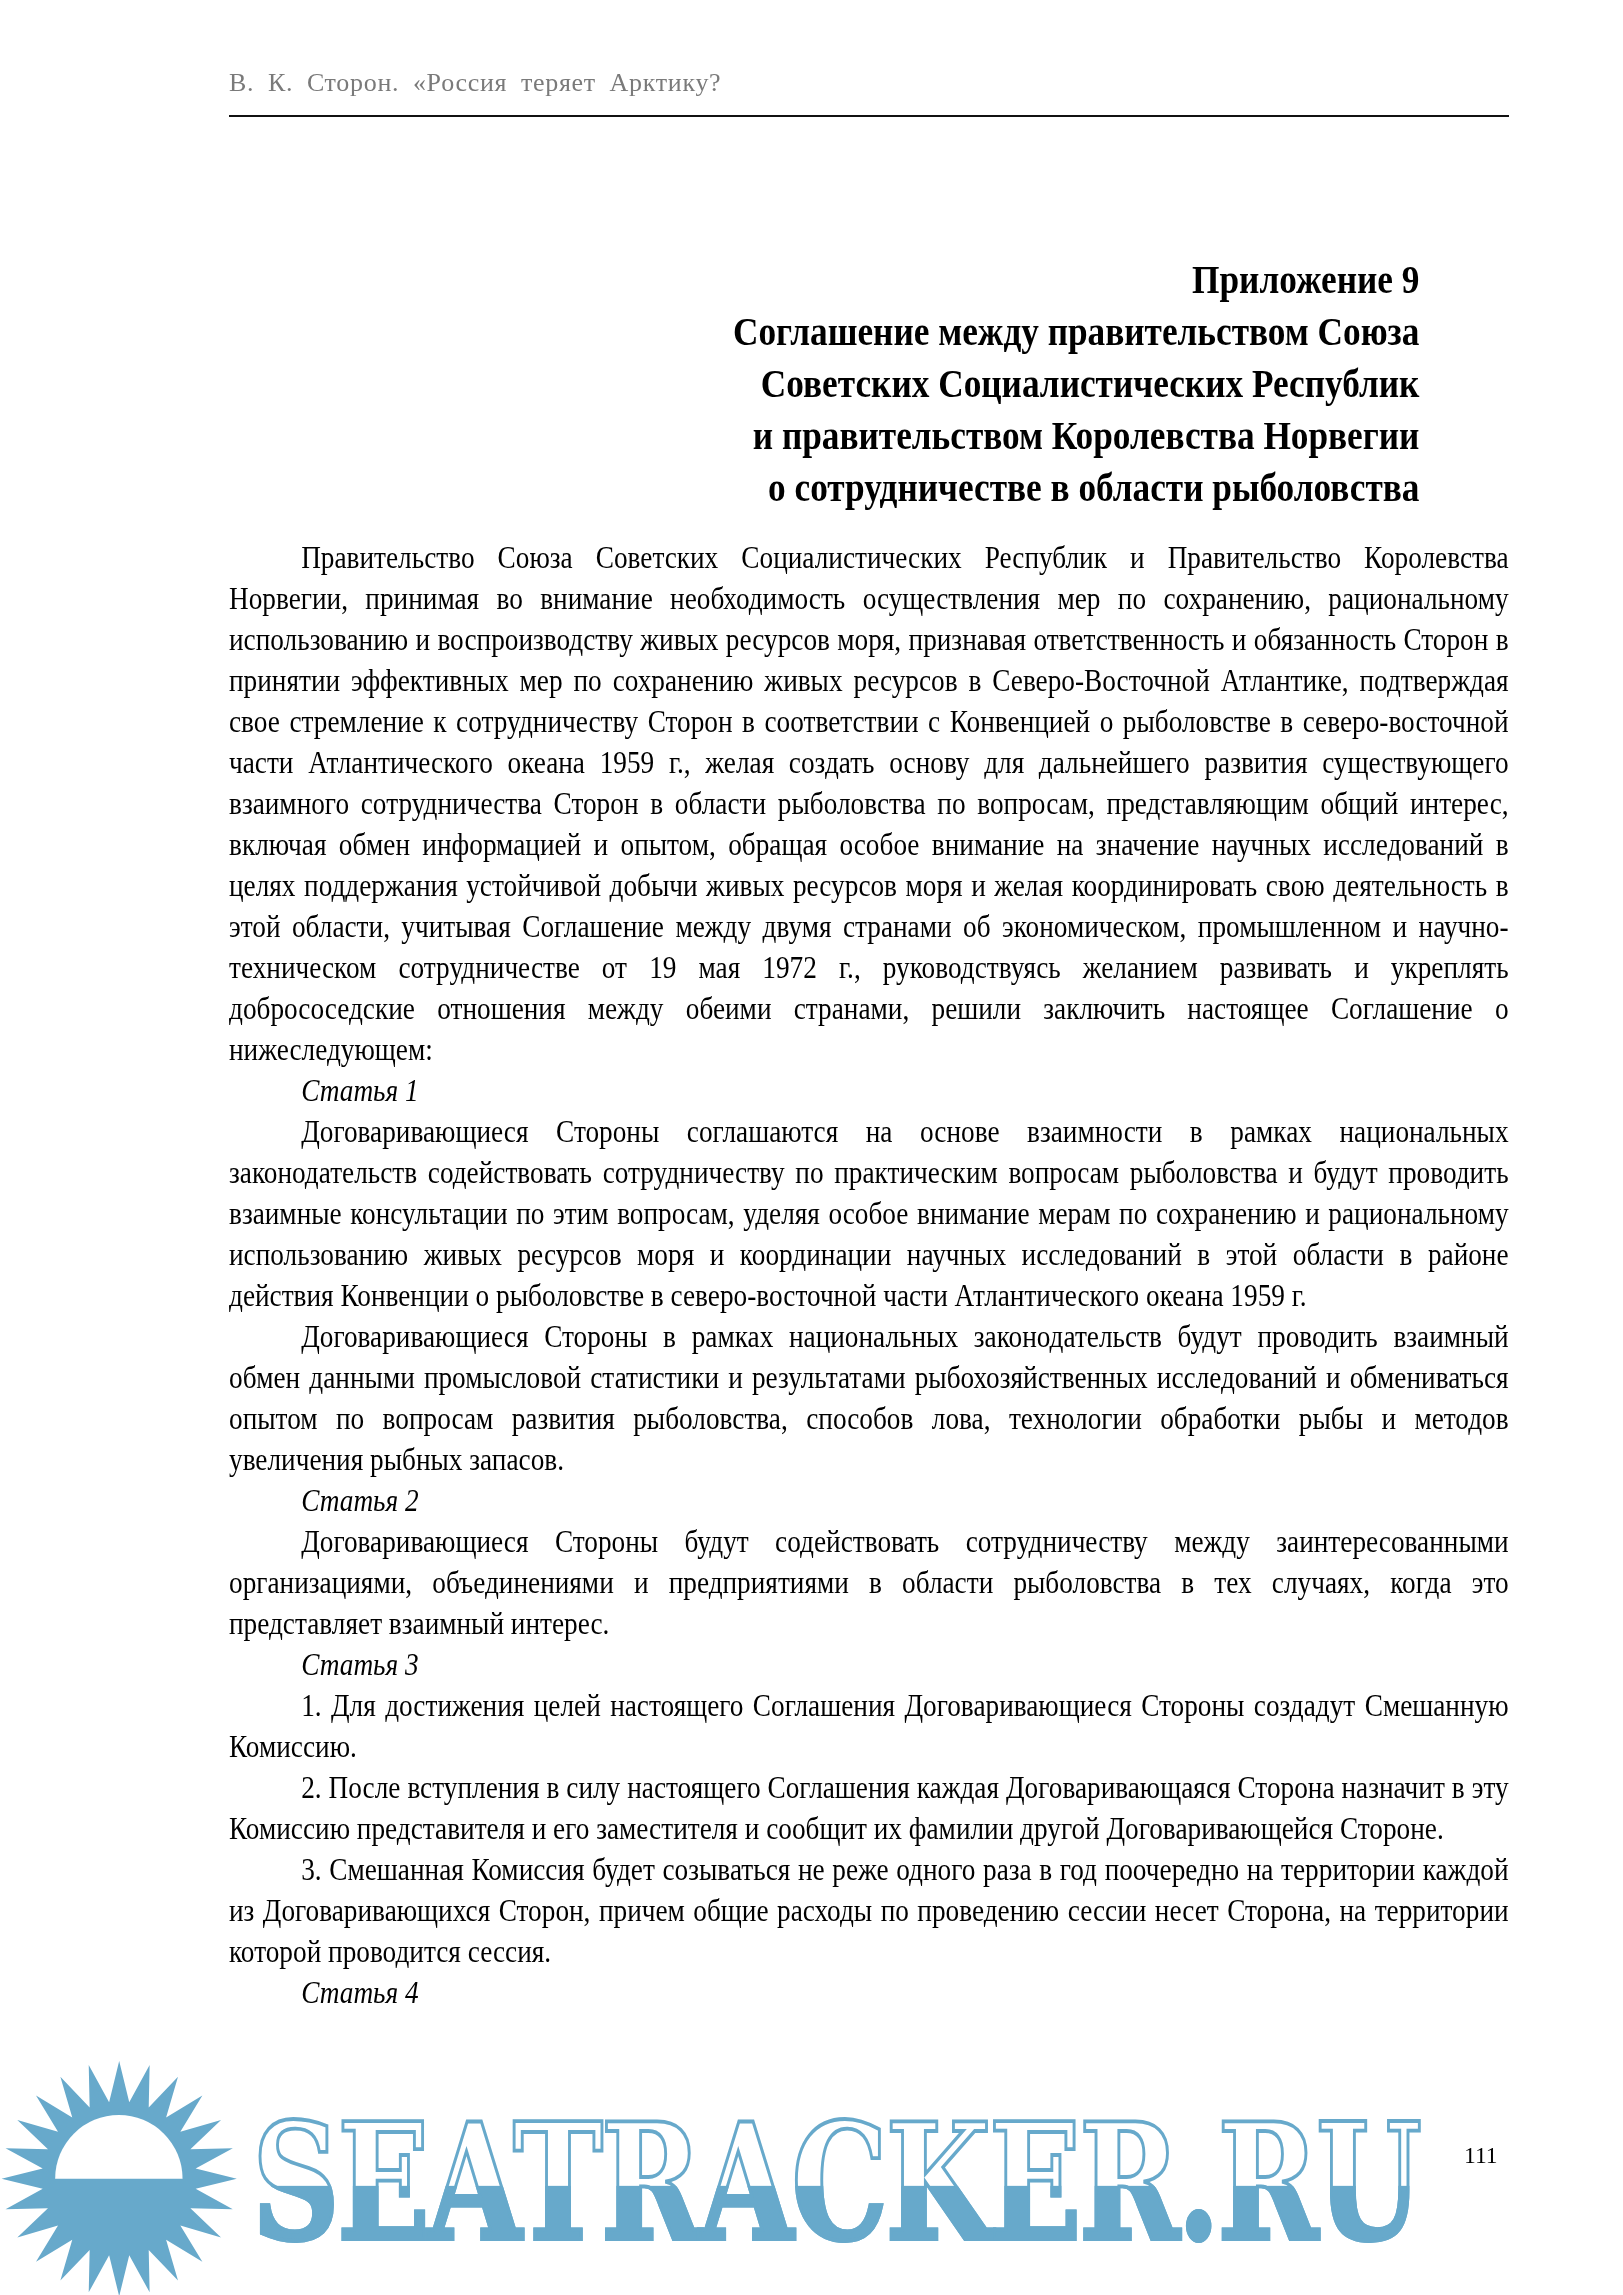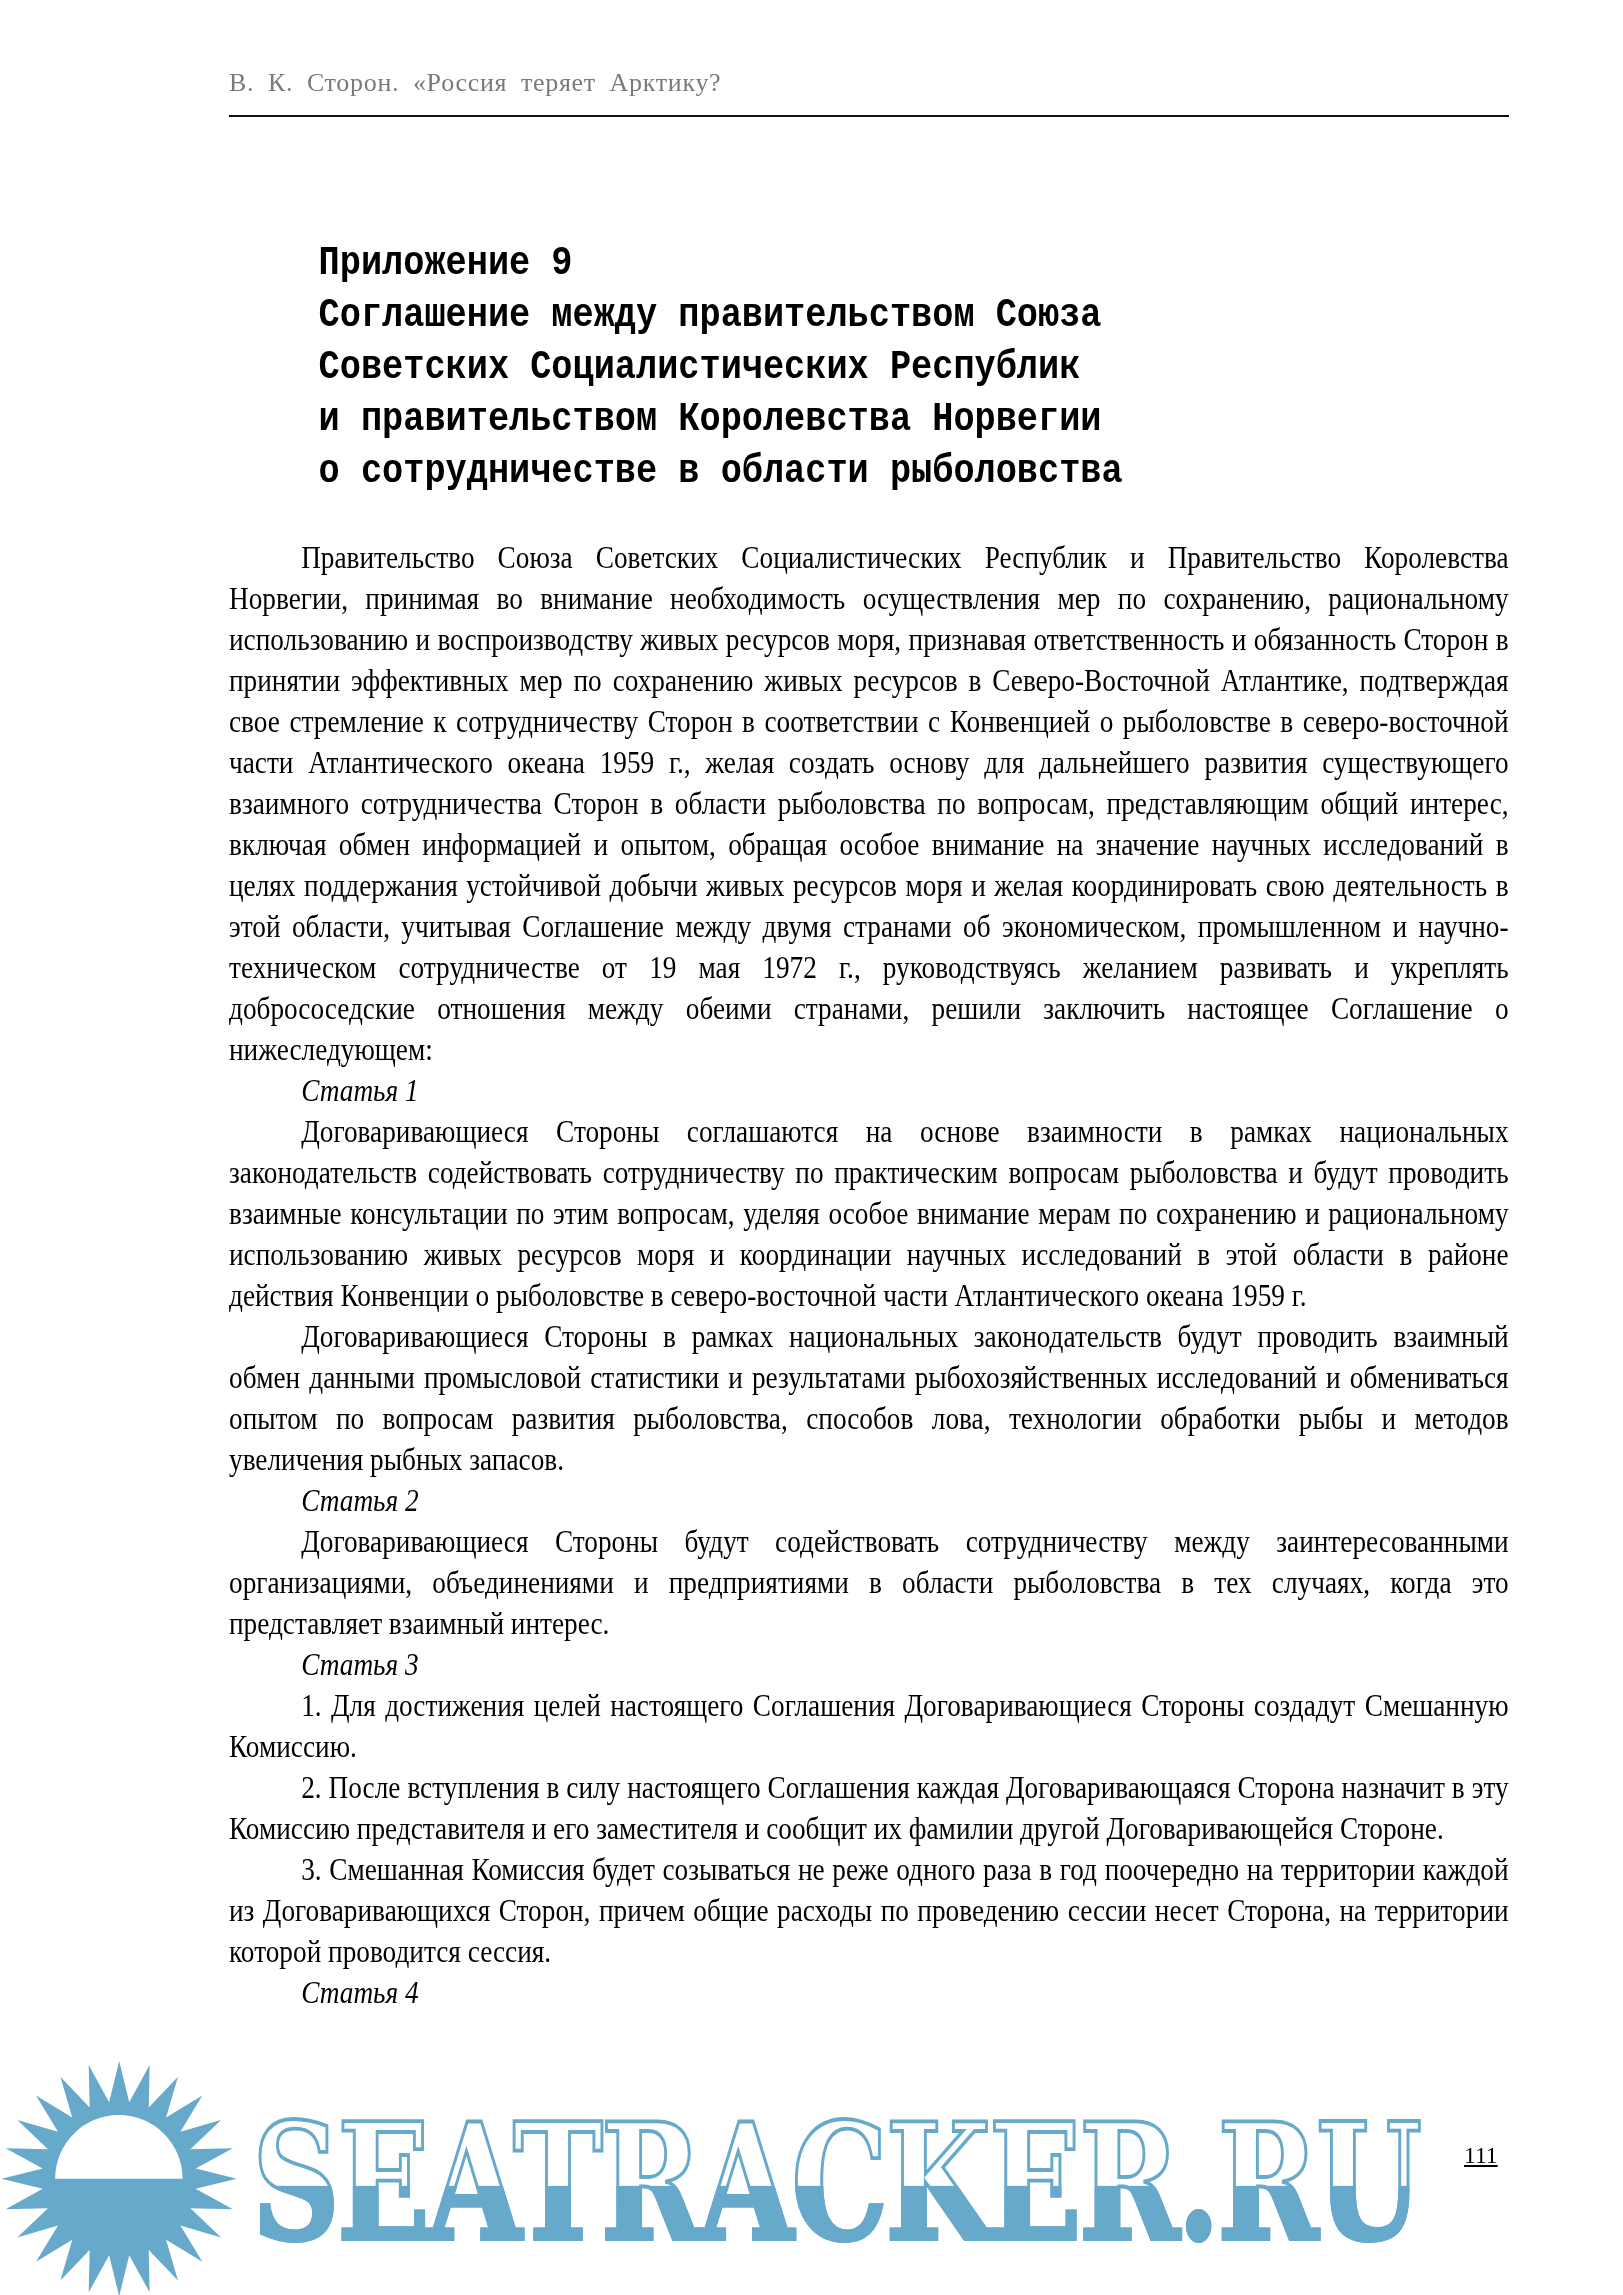--- a/index.html
+++ b/index.html
@@ -3,31 +3,31 @@
 <meta charset="utf-8">
 <style>
   html, body { margin: 0; padding: 0; background: #ffffff; }
   body { width: 1623px; height: 2295px; position: relative; overflow: hidden;
          font-family: "Liberation Serif", "DejaVu Serif", serif; color: #000; }
 
   .running-head { position: absolute; left: 229px; top: 68px;
                   font-size: 26px; color: #7a7a7a; letter-spacing: 0.7px; word-spacing: 6.5px; }
   .head-rule { position: absolute; left: 229px; top: 115px; width: 1280px; height: 2px; background: #111; }
 
-  .title-block { position: absolute; left: 229px; top: 237px; width: 1280px; text-align: left; font-family: Liberation Mono, monospace; }
+  .title-block { position: absolute; left: 229px; top: 253px; width: 1280px; text-align: right; }
   .title-line { font-weight: bold; font-size: 41px; line-height: 52px; display: block;
                 transform: scaleX(0.86); transform-origin: center; white-space: nowrap; }
 
   .body-text { position: absolute; left: 229px; top: 537px; width: 1280px; }
   .para { font-size: 31px; line-height: 41px; margin: 0; text-align: justify;
           text-align-last: left; text-indent: 82px; }
   .article-head { font-size: 31px; line-height: 41px; margin: 0; font-style: italic; padding-left: 82px; }
   .condensed { display: block; transform: scaleX(0.88); transform-origin: left top; width: 113.6%; }
 
-  .page-number { position: absolute; left: 1464px; top: 2142px; font-size: 23.6px; z-index: 3; text-decoration: underline; }
+  .page-number { position: absolute; left: 1464px; top: 2142px; font-size: 23.6px; z-index: 3; }
 
   .watermark { position: absolute; left: 0; top: 2048px; width: 1623px; height: 247px; z-index: 2; }
   .watermark-text { position: absolute; left: 252px; top: 2102px; z-index: 2;
                     font-family: "DejaVu Serif", "Liberation Serif", serif; font-weight: bold;
                     font-size: 196px; line-height: 1; letter-spacing: -3.9px; white-space: nowrap;
                     color: transparent;
                     -webkit-text-stroke: 4.6px #67a9cb;
                     transform: scaleX(0.62) scaleY(0.82); transform-origin: left top;
                     background: linear-gradient(to bottom, rgba(255,255,255,0) 0%, rgba(255,255,255,0) 52%, #67a9cb 52%, #67a9cb 100%);
                     -webkit-background-clip: text; background-clip: text; }

